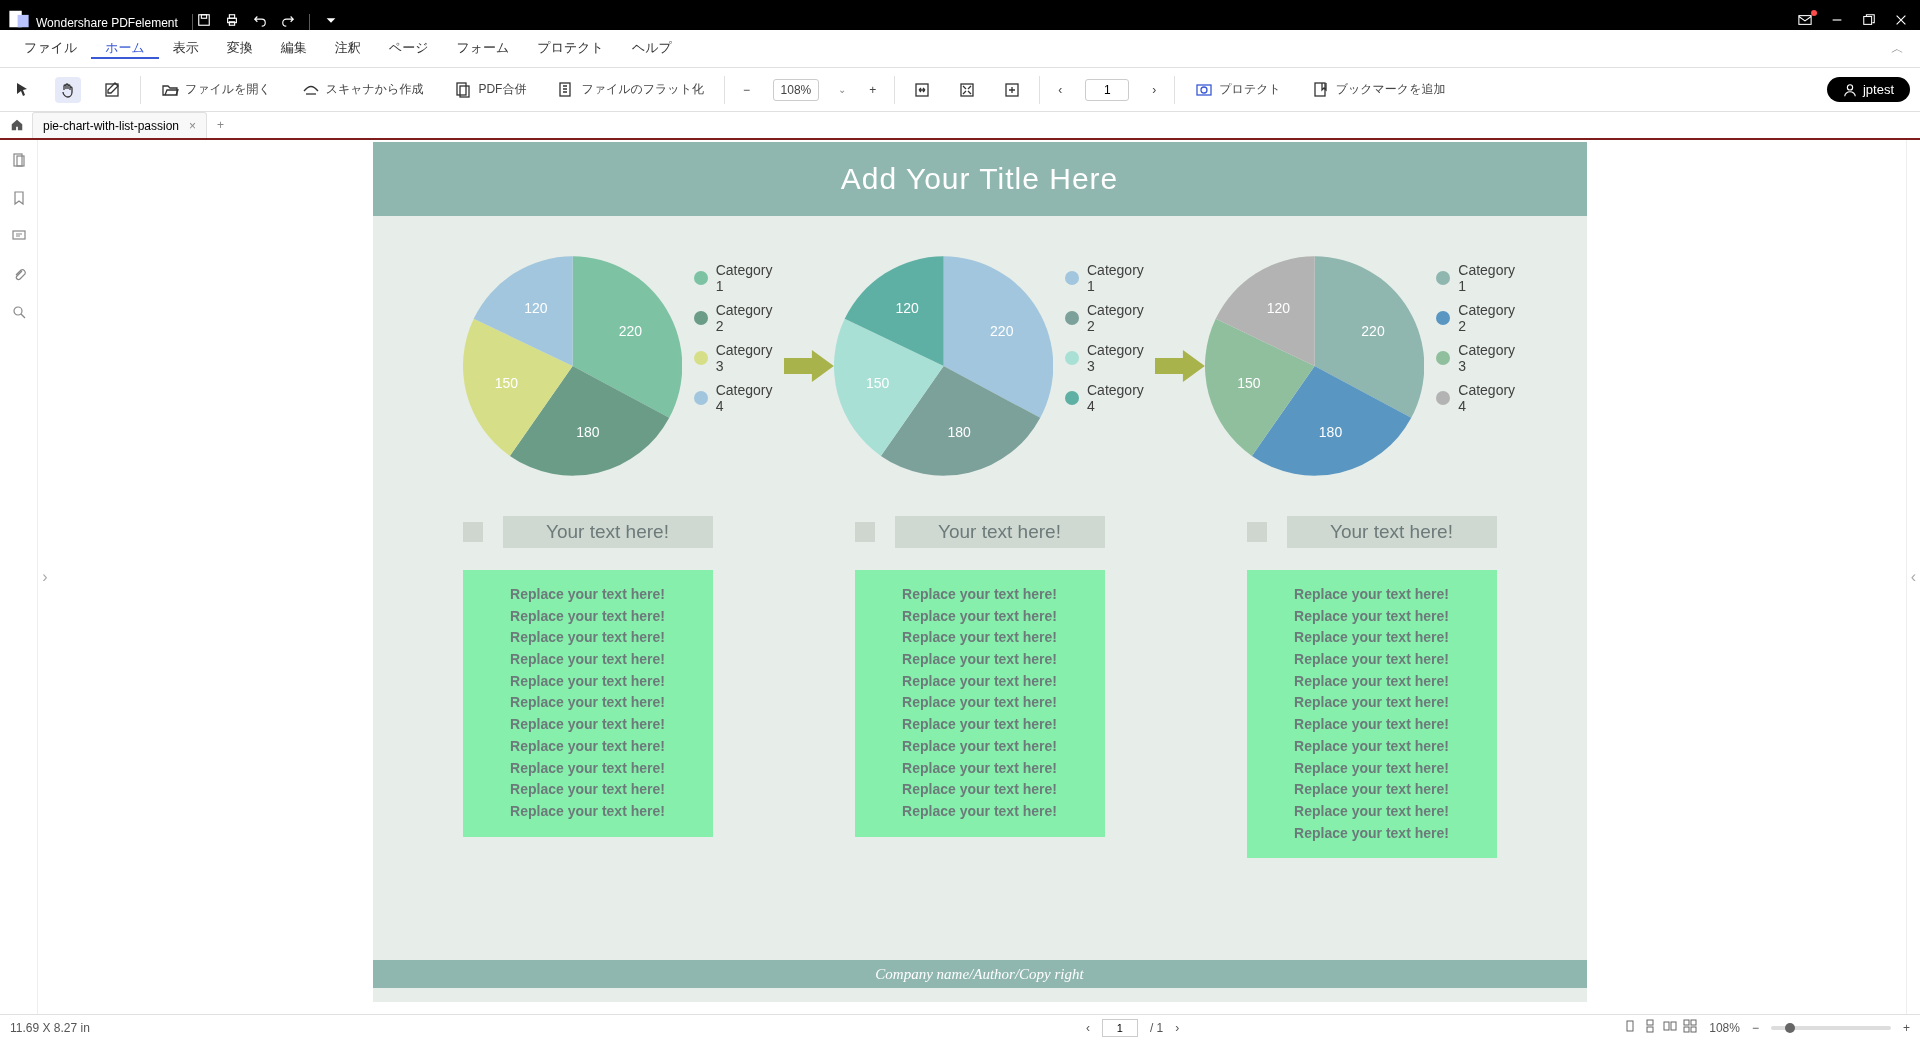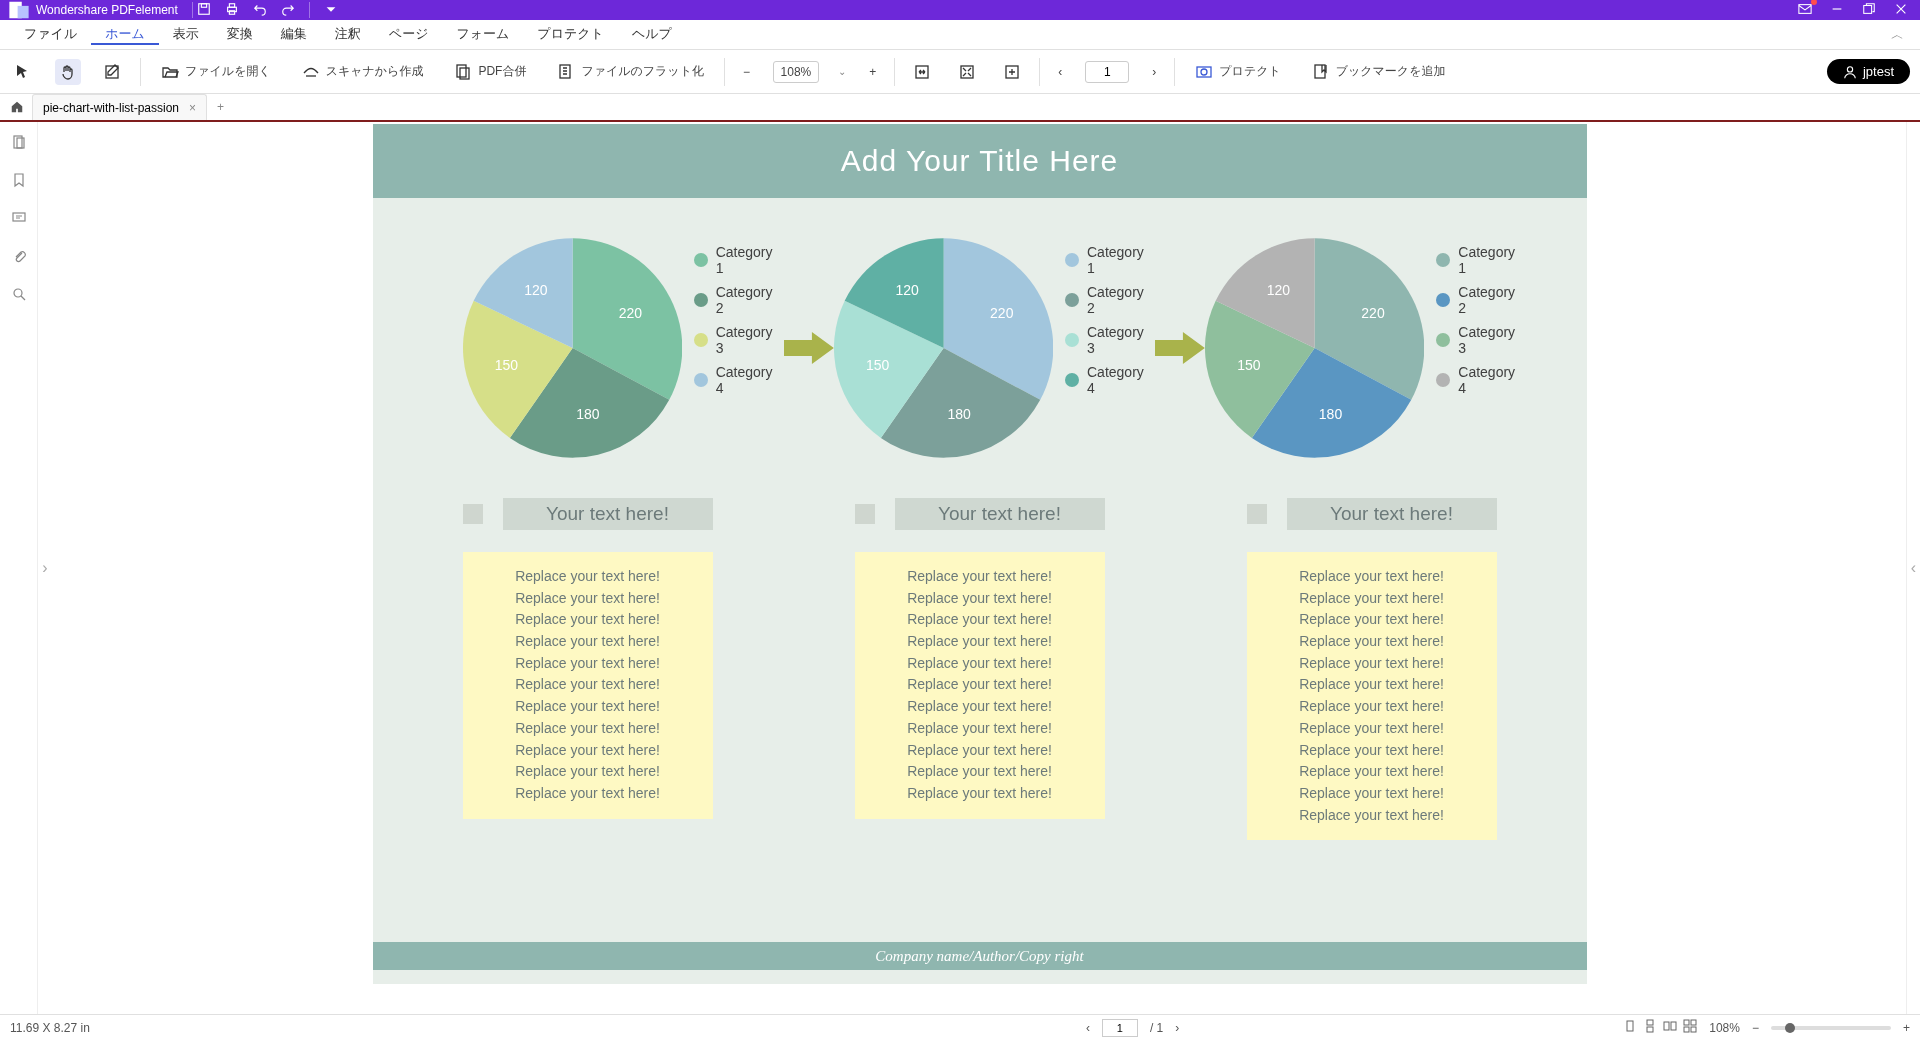--- a/index.html
+++ b/index.html
@@ -1,32 +1,32 @@
 <!DOCTYPE html>
 <html><head>
 <meta charset="utf-8">
 <style>
 * { margin:0; padding:0; box-sizing:border-box; font-family:"Segoe UI","Meiryo",sans-serif; }
 body { width:1920px; height:1040px; display:flex; flex-direction:column; background:#fff; overflow:hidden; }
 
 
-.title-bar { height:20px; background:#6d28d9; display:flex; align-items:center; color:#fff; font-size:12px; }
+.title-bar { height:30px; background:#000000; display:flex; align-items:flex-end; color:#fff; font-size:12px; }
 .title-bar .logo-box { width:22px; height:22px; margin:0 6px 0 8px; display:flex; align-items:center; justify-content:center; }
 .title-bar .title-text { margin-right:14px; }
 .title-bar .qa { display:flex; gap:14px; margin-left:4px; align-items:center; }
 .title-bar .qa svg { width:14px; height:14px; }
 .title-bar .qa-sep { width:1px; height:16px; background:rgba(255,255,255,.35); }
 .title-bar .spacer { flex:1; }
 .title-bar .win-ctrl { display:flex; gap:18px; align-items:center; margin-right:12px; }
 .title-bar .win-ctrl svg { width:14px; height:14px; }
 .title-bar .notify-dot { position:relative; }
 .title-bar .notify-dot::after { content:""; position:absolute; top:-3px; right:-5px; width:6px; height:6px; border-radius:50%; background:#ff4d4d; }
 
 
-.menu-row { height:30px; display:flex; align-items:center; padding:0 10px; border-bottom:1px solid #e0e0e0; font-size:13px; color:#333; }
+.menu-row { height:38px; display:flex; align-items:center; padding:0 10px; border-bottom:1px solid #e0e0e0; font-size:13px; color:#333; }
 .menu-item { padding:0 14px; height:100%; display:flex; align-items:center; cursor:pointer; }
 .menu-item.active { color:#3a59d6; border-bottom:2px solid #3a59d6; }
 .menu-row .collapse { margin-left:auto; color:#888; padding:0 6px; }
 
 
 .toolbar { height:44px; display:flex; align-items:center; padding:0 10px; border-bottom:1px solid #e0e0e0; gap:6px; font-size:12px; color:#444; }
 .tool-group { display:flex; align-items:center; gap:19px; }
 .tool-sep { width:1px; height:28px; background:#e0e0e0; margin:0 8px; }
 .tool-btn { display:flex; align-items:center; gap:6px; padding:4px 6px; border-radius:4px; cursor:pointer; }
 .tool-btn svg { width:18px; height:18px; }
@@ -63,21 +63,21 @@
 .legend { display:flex; flex-direction:column; gap:8px; margin-top:6px; font-family:"Segoe UI",sans-serif; font-size:14px; color:#404040; }
 .legend-row { display:flex; align-items:center; gap:8px; }
 .swatch { width:14px; height:14px; border-radius:50%; }
 .arrow { width:50px; height:36px; display:flex; align-items:center; justify-content:center; }
 
 .text-row { display:flex; justify-content:space-between; padding:30px 90px 0; }
 .text-block { width:250px; }
 .text-head { display:flex; align-items:center; gap:20px; margin-bottom:22px; }
 .text-head .bullet { width:20px; height:20px; background:#cfd6cf; }
 .text-head .lbl { flex:1; text-align:center; font-size:19px; color:#6c7a7a; background:#cfd8d1; padding:5px 0; }
-.text-body { background:#fef9c3; padding:14px 14px; font-size:14px; color:#6c7a7a; text-align:center; line-height:1.55; }
+.text-body { background:#86efac; padding:14px 14px; font-size:14px; color:#6c7a7a; text-align:center; line-height:1.55;font-weight:bold; }
 
 .footer-band { position:absolute; left:0; right:0; bottom:14px; height:28px; background:#8fb6af; color:#fff; display:flex; align-items:center; justify-content:center; font-size:15px; font-style:italic; font-family:"Bradley Hand","Comic Sans MS",cursive; }
 
 .right-rail { width:14px; border-left:1px solid #eee; display:flex; align-items:center; justify-content:center; color:#aaa; }
 
 
 .status-bar { height:26px; border-top:1px solid #e0e0e0; display:flex; align-items:center; font-size:12px; color:#555; padding:0 10px; gap:12px; }
 .status-bar .spacer { flex:1; }
 .status-bar .pg-input { width:36px; height:18px; border:1px solid #ccc; text-align:center; font-size:11px; }
 .vb-group { display:flex; gap:6px; align-items:center; }

